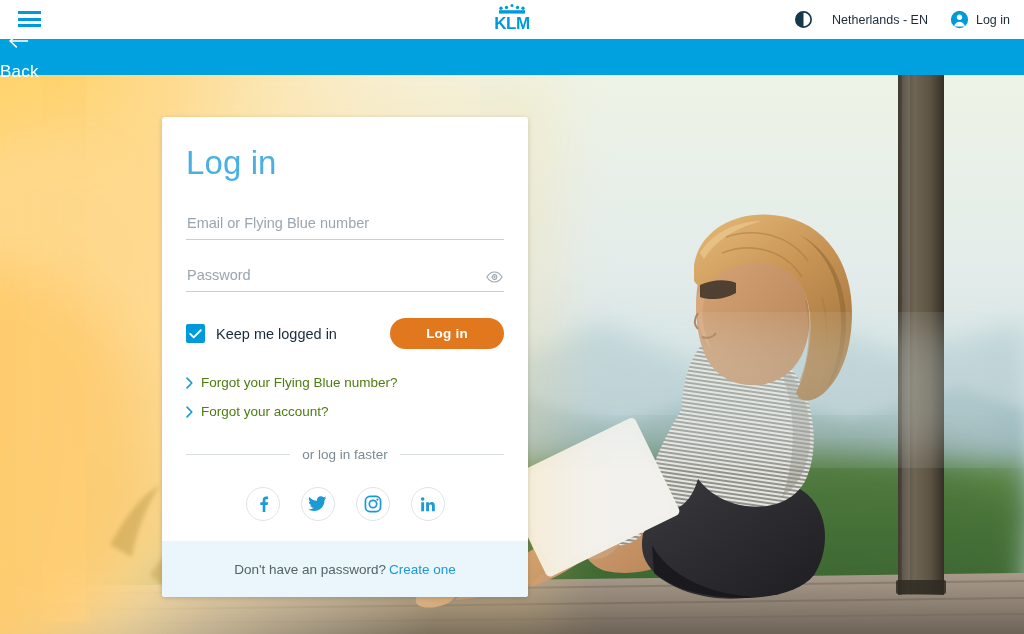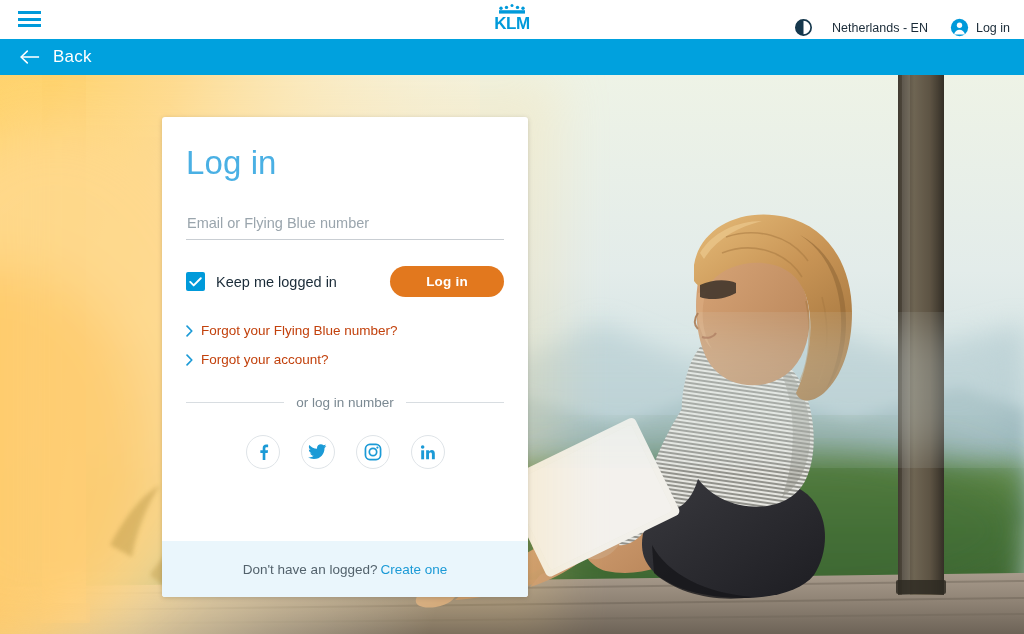--- a/index.html
+++ b/index.html
@@ -70,21 +70,21 @@
     font-size: 17px;
     letter-spacing: -0.5px;
     color: #009ada;
     line-height: 16px;
     margin-top: 1px;
   }
 
   .header-right {
     position: absolute;
     right: 14px;
-    top: 8px;
+    top: 0;
     height: 39px;
     display: flex;
     align-items: center;
     gap: 0px;
   }
 
   .contrast-toggle {
     width: 34px; height: 39px;
     display: flex; align-items: center; justify-content: center;
     cursor: pointer;
@@ -119,22 +119,22 @@
     height: 36px;
     background: #00a1de;
     display: flex;
     align-items: center;
     z-index: 30;
   }
   .back-btn {
     display: flex;
     align-items: center;
     gap: 13px;
-    padding-left: 20px;
-    cursor: pointer;
+    cursor: pointer;
+    flex-direction: column;
   }
   .back-arrow { display:block; }
   .back-label {
     color: #ffffff;
     font-size: 17px;
     font-weight: 400;
     letter-spacing: 0.2px;
   }
 
   
@@ -243,21 +243,21 @@
 
   .link-row {
     display: flex;
     align-items: center;
     gap: 8px;
     margin-bottom: 14px;
     cursor: pointer;
   }
   .link-row .chev { display:block; flex:none; }
   .link-row .txt {
-    color: #c2410c;
+    color: #4d7c0f;
     font-size: 13.5px;
   }
 
   .divider-row {
     display: flex;
     align-items: center;
     gap: 12px;
     margin-top: 28px;
     margin-bottom: 0px;
   }
@@ -550,20 +550,30 @@
 
   <div class="login-card">
     <div class="card-body">
 
       <div class="card-title">Log in</div>
 
       <div class="field">
         <input type="text" placeholder="Email or Flying Blue number" style="">
       </div>
 
+      <div class="field">
+        <input type="password" placeholder="Password" style="">
+        <div class="eye-btn">
+          <svg width="17" height="12" viewBox="0 0 20 13">
+            <path d="M1,6.5 C4,1.6 7,0.6 10,0.6 C13,0.6 16,1.6 19,6.5 C16,11.4 13,12.4 10,12.4 C7,12.4 4,11.4 1,6.5 Z" fill="none" stroke="#9aa5ad" stroke-width="1.2"></path>
+            <circle cx="10" cy="6.5" r="2.8" fill="none" stroke="#9aa5ad" stroke-width="1.2"></circle>
+            <circle cx="10" cy="6.5" r="1.3" fill="#9aa5ad"></circle>
+          </svg>
+        </div>
+      </div>
 
       <div class="row-keep">
         <div class="keep-wrap">
           <span class="checkbox">
             <svg width="13" height="10" viewBox="0 0 14 11">
               <path d="M1.2,5.4 L5,9.2 L12.8,1.4" stroke="#ffffff" stroke-width="2.1" fill="none" stroke-linecap="round" stroke-linejoin="round"></path>
             </svg>
           </span>
           <span class="keep-label">Keep me logged in</span>
         </div>
@@ -579,21 +589,21 @@
 
       <div class="link-row">
         <svg class="chev" width="7" height="12" viewBox="0 0 8 13">
           <path d="M1.2,1 L6.6,6.5 L1.2,12" stroke="#1b9ad6" stroke-width="1.9" fill="none" stroke-linecap="round" stroke-linejoin="round"></path>
         </svg>
         <span class="txt">Forgot your account?</span>
       </div>
 
       <div class="divider-row">
         <span class="bar"></span>
-        <span class="dlabel">or log in number</span>
+        <span class="dlabel">or log in faster</span>
         <span class="bar"></span>
       </div>
 
       <div class="socials">
 
         <div class="social-btn">
           <svg width="18" height="18" viewBox="0 0 20 20">
             <path d="M12.6,19 L12.6,11.2 L15.2,11.2 L15.6,8.1 L12.6,8.1 L12.6,6.1 C12.6,5.2 12.85,4.6 14.15,4.6 L15.7,4.6 L15.7,1.85 C15.43,1.81 14.51,1.73 13.44,1.73 C11.2,1.73 9.67,3.1 9.67,5.6 L9.67,8.1 L7.05,8.1 L7.05,11.2 L9.67,11.2 L9.67,19 Z" fill="#1b9ad6"></path>
           </svg>
         </div>
@@ -617,18 +627,18 @@
             <rect x="2.6" y="7.4" width="3.4" height="10.6" fill="#1b9ad6"></rect>
             <circle cx="4.3" cy="3.6" r="2.1" fill="#1b9ad6"></circle>
             <path d="M8.4,7.4 L11.7,7.4 L11.7,9.0 C12.3,7.95 13.5,7.1 15.1,7.1 C17.5,7.1 18.6,8.7 18.6,11.4 L18.6,18 L15.2,18 L15.2,12.1 C15.2,10.7 14.7,9.9 13.5,9.9 C12.4,9.9 11.8,10.7 11.8,12.1 L11.8,18 L8.4,18 Z" fill="#1b9ad6"></path>
           </svg>
         </div>
 
       </div>
     </div>
 
     <div class="card-footer">
-      <span>Don't have an logged?</span>
+      <span>Don't have an password?</span>
       <span class="create">Create one</span>
     </div>
   </div>
 
 </div>
 
 </body></html>

